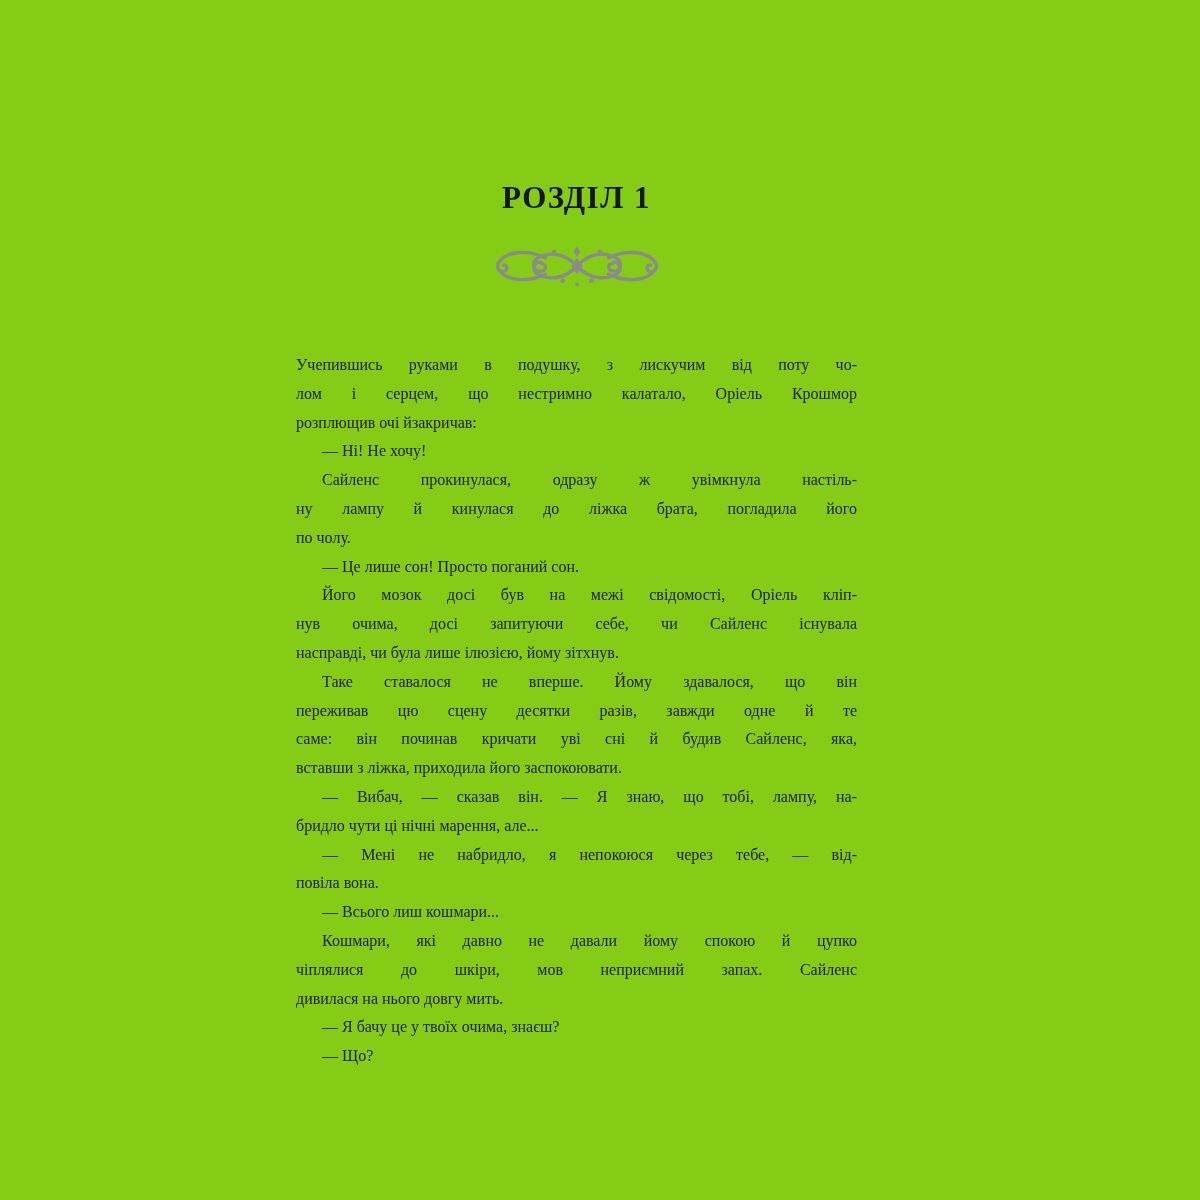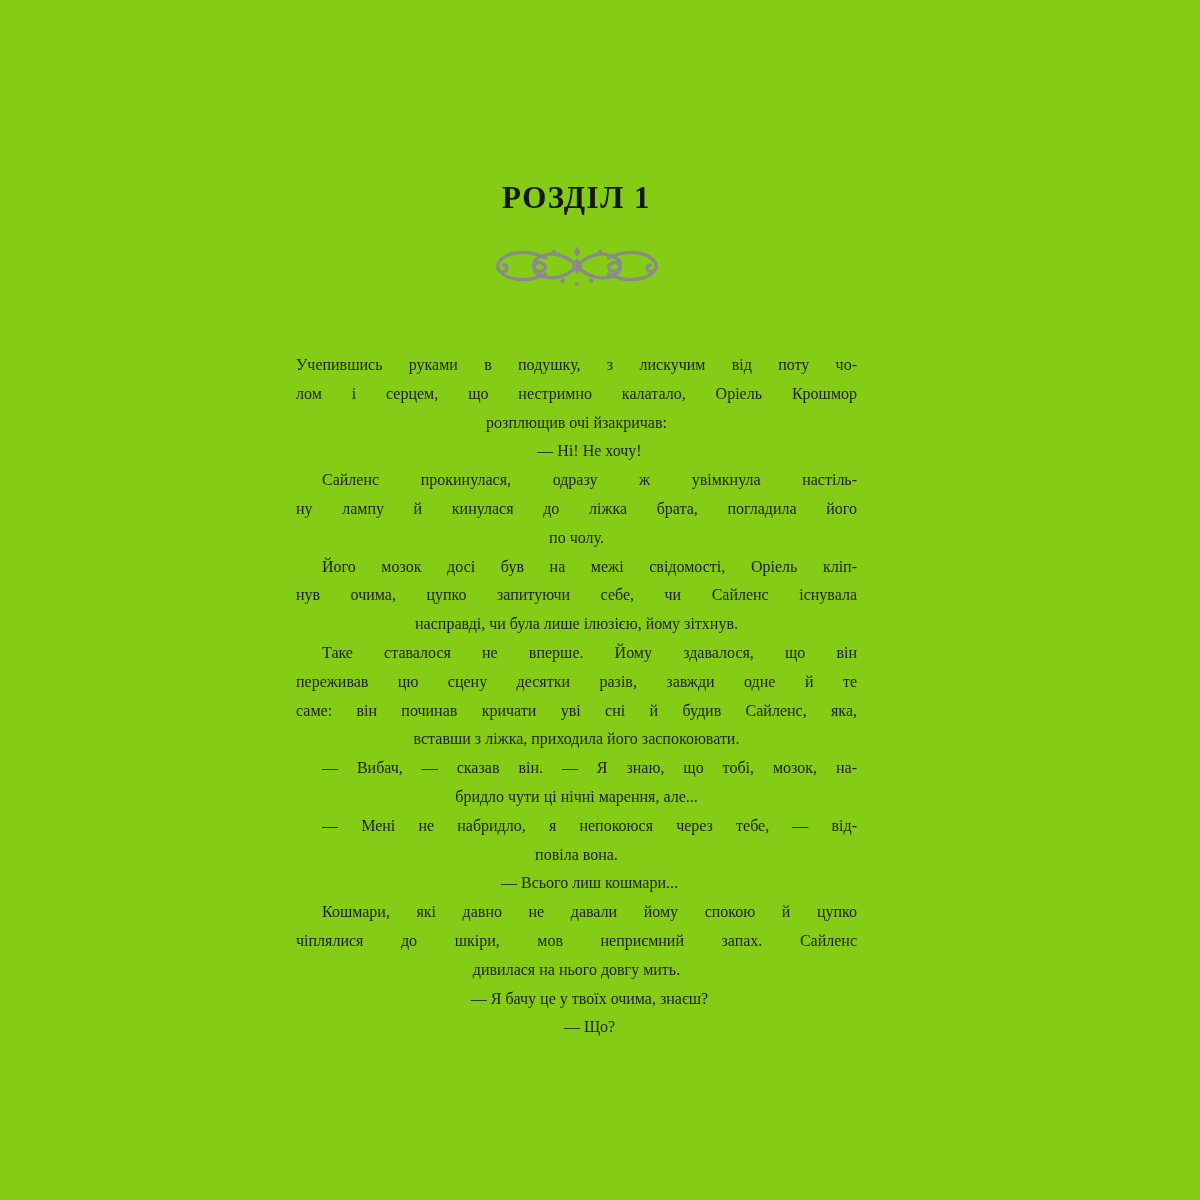--- a/index.html
+++ b/index.html
@@ -44,21 +44,21 @@
     position: absolute;
     top: 351px;
     left: 296px;
     width: 561px;
     font-family: "Liberation Serif", "DejaVu Serif", serif;
     font-size: 16px;
     line-height: 28.8px;
     color: #212121;
   }
   .line {
-    text-align: center;
+    text-align: left;
     white-space: normal;
   }
   .jf {
     text-align: justify;
     text-align-last: justify;
   }
   .ind {
     text-indent: 26px;
   }
 </style>
@@ -98,28 +98,29 @@
   </div>
 
   <div class="body-text">
     <div class="line jf">Учепившись руками в подушку, з лискучим від поту чо-</div>
     <div class="line jf">лом і серцем, що нестримно калатало, Оріель Крошмор</div>
     <div class="line">розплющив очі йзакричав:</div>
     <div class="line ind">— Ні! Не хочу!</div>
     <div class="line ind jf">Сайленс прокинулася, одразу ж увімкнула настіль-</div>
     <div class="line jf">ну лампу й кинулася до ліжка брата, погладила його</div>
     <div class="line">по чолу.</div>
+    <div class="line ind">— Це лише сон! Просто поганий сон.</div>
     <div class="line ind jf">Його мозок досі був на межі свідомості, Оріель кліп-</div>
-    <div class="line jf">нув очима, цупко запитуючи себе, чи Сайленс існувала</div>
+    <div class="line jf">нув очима, досі запитуючи себе, чи Сайленс існувала</div>
     <div class="line">насправді, чи була лише ілюзією, йому зітхнув.</div>
     <div class="line ind jf">Таке ставалося не вперше. Йому здавалося, що він</div>
     <div class="line jf">переживав цю сцену десятки разів, завжди одне й те</div>
     <div class="line jf">саме: він починав кричати уві сні й будив Сайленс, яка,</div>
     <div class="line">вставши з ліжка, приходила його заспокоювати.</div>
-    <div class="line ind jf">— Вибач, — сказав він. — Я знаю, що тобі, мозок, на-</div>
+    <div class="line ind jf">— Вибач, — сказав він. — Я знаю, що тобі, лампу, на-</div>
     <div class="line">бридло чути ці нічні марення, але...</div>
     <div class="line ind jf">— Мені не набридло, я непокоюся через тебе, — від-</div>
     <div class="line">повіла вона.</div>
     <div class="line ind">— Всього лиш кошмари...</div>
     <div class="line ind jf">Кошмари, які давно не давали йому спокою й цупко</div>
     <div class="line jf">чіплялися до шкіри, мов неприємний запах. Сайленс</div>
     <div class="line">дивилася на нього довгу мить.</div>
     <div class="line ind">— Я бачу це у твоїх очима, знаєш?</div>
     <div class="line ind">— Що?</div>
   </div>

